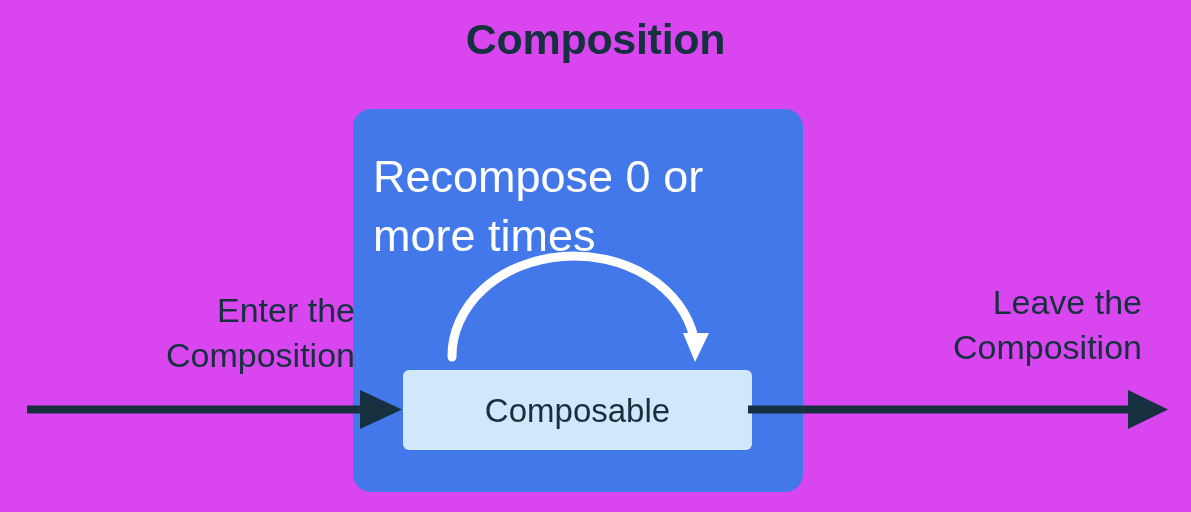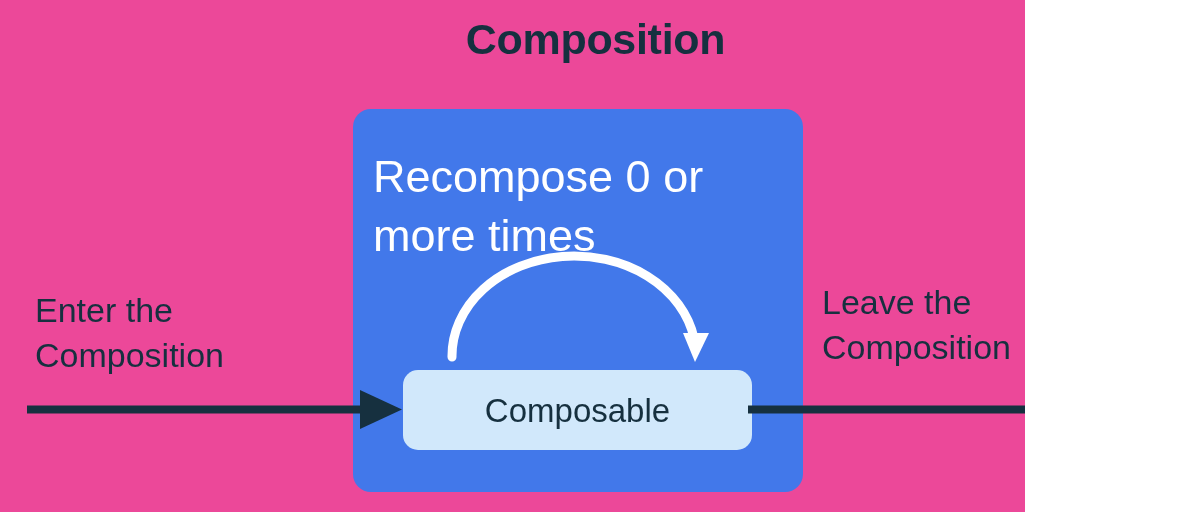--- a/index.html
+++ b/index.html
@@ -7,23 +7,23 @@
     margin: 0;
     padding: 0;
     background: #ffffff;
   }
   body {
     font-family: "Liberation Sans", sans-serif;
     -webkit-font-smoothing: antialiased;
   }
   #stage {
     position: relative;
-    width: 1025px;
+    width: 1191px;
     height: 512px;
-    background: #ec4899;
+    background: #d946ef;
     overflow: hidden;
   }
 
   
   #diagram-title {
     position: absolute;
     left: 0;
     top: 16px;
     width: 1191px;
     text-align: center;
@@ -60,40 +60,40 @@
   }
 
   
   #composable-box {
     position: absolute;
     left: 403px;
     top: 370px;
     width: 349px;
     height: 80px;
     background: #d1e8fb;
-    border-radius: 15px;
+    border-radius: 6px;
   }
   #composable-label {
     position: absolute;
     left: 0;
     top: 0;
     width: 349px;
     height: 80px;
     display: flex;
     align-items: center;
     justify-content: center;
     color: #16303f;
     font-size: 33px;
     line-height: 1;
   }
 
   
   .side-caption {
     position: absolute;
-    text-align: left;
+    text-align: right;
     color: #16303f;
     font-size: 34px;
     line-height: 1.32;
     white-space: pre-line;
   }
   #enter-caption {
     left: 35px;
     top: 288px;
     width: 320px;
   }

